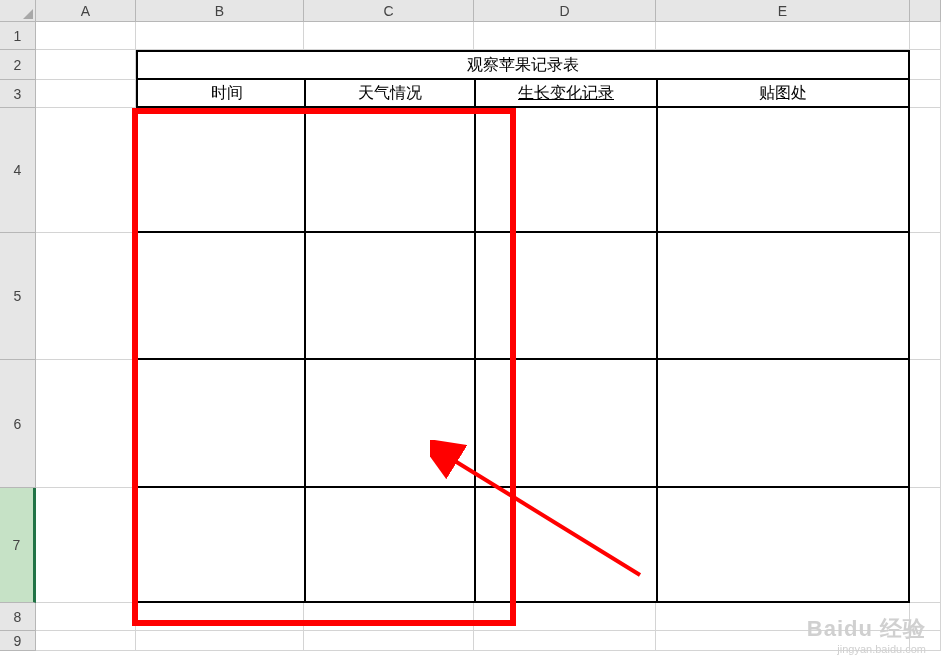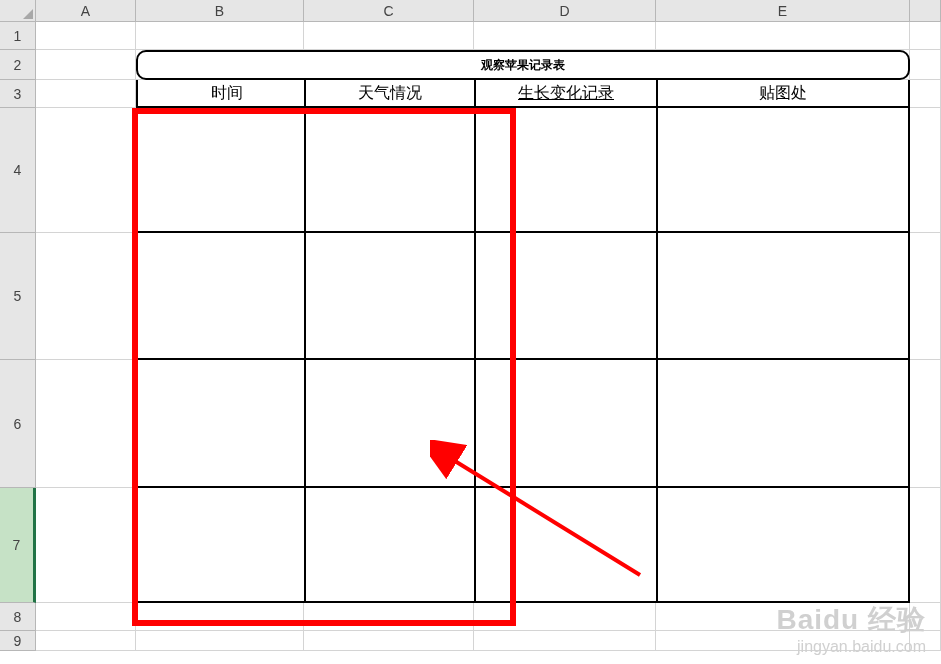--- a/index.html
+++ b/index.html
@@ -118,24 +118,23 @@
       width: 774px;
       height: 30px;
       border-top: 2px solid #000;
       border-left: 2px solid #000;
       border-right: 2px solid #000;
       border-bottom: 2px solid #000;
       background: #fff;
       display: flex;
       align-items: center;
       justify-content: center;
-      font-weight: bold;
-      font-size: 12px;
+      font-weight: normal;
+      font-size: 16px;
       z-index: 2;
-      border-radius: 10px;
     }
     .header-row {
       position: absolute;
       top: 58px;
       left: 100px;
       display: flex;
       z-index: 2;
     }
     .header-cell {
       border-left: 2px solid #000;
@@ -183,26 +182,26 @@
       right: 15px;
       bottom: 8px;
       color: #d0d0d0;
       font-size: 13px;
       z-index: 5;
       text-align: right;
       line-height: 1.2;
       pointer-events: none;
     }
     .watermark-logo {
-      font-size: 28px;
+      font-size: 22px;
       font-weight: bold;
       letter-spacing: 1px;
     }
     .watermark-sub {
-      font-size: 16px;
+      font-size: 11px;
     }
   </style>
 </head>
 <body>
 
 <div class="spreadsheet">
 
   <div class="corner-cell">
     <div class="corner-triangle"></div>
   </div>

